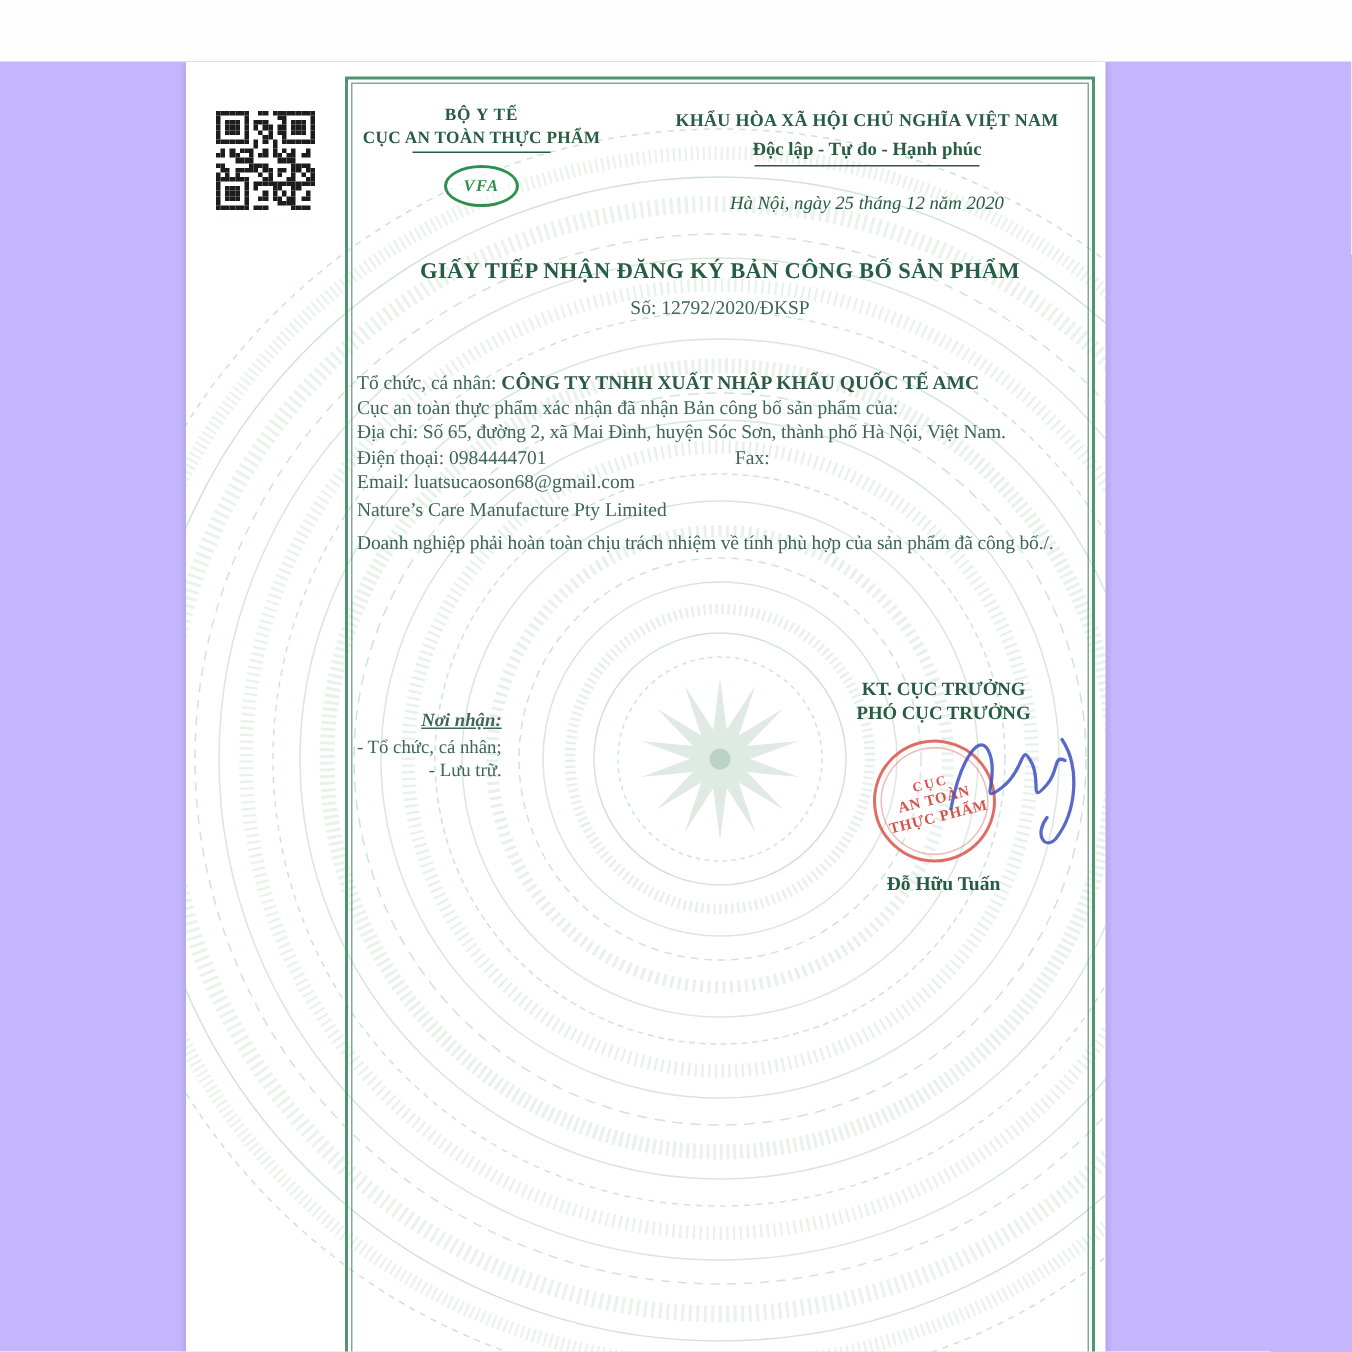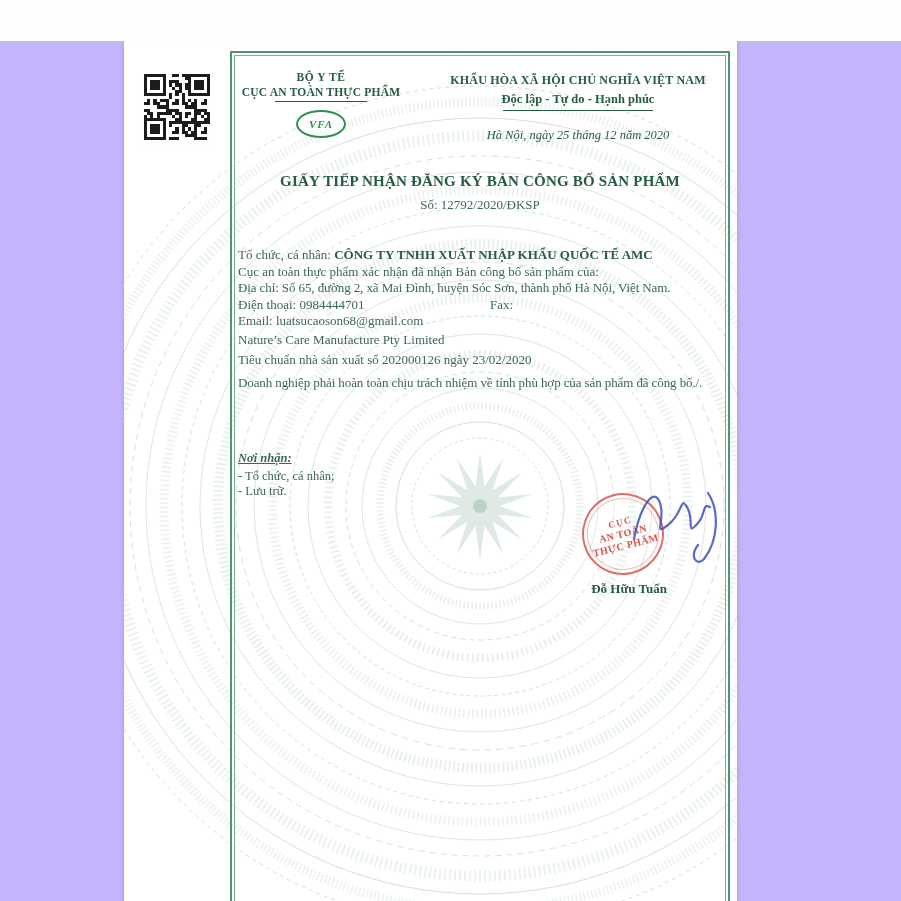--- a/index.html
+++ b/index.html
@@ -37,21 +37,21 @@
   .number{font-size:13px;margin-top:7px;color:var(--c-body);}
 
   .body-block{position:absolute;left:6px;top:194px;width:492px;font-size:13px;
               line-height:16.5px;color:var(--c-body);}
   .line{position:relative;display:block;}
   .nowrap{white-space:nowrap;letter-spacing:-0.1px;}
   .fax{position:absolute;left:252px;}
   .org-name{font-weight:bold;color:#2c5a45;}
   .mt2{margin-top:2px}.mt4{margin-top:4px}.mt6{margin-top:6px}
 
-  .f-left{position:absolute;left:6px;top:398px;font-size:12.5px;line-height:15.5px;color:var(--c-body);}
+  .f-left{position:absolute;left:6px;top:420px;font-size:12.5px;line-height:15.5px;color:var(--c-body);text-align:right;}
   .f-left .nh{font-weight:bold;font-style:italic;text-decoration:underline;margin-bottom:2px;}
   .f-right{position:absolute;left:302px;top:398px;width:190px;text-align:center;
            font-weight:bold;font-size:12.5px;line-height:16px;color:var(--c-head);}
   .signer-name{position:absolute;left:302px;top:528px;width:190px;text-align:center;
                font-weight:bold;font-size:13px;color:var(--c-head);}
 
   .stamp{position:absolute;left:350px;top:440px;width:82px;height:82px;
          border:2.5px solid rgba(217,83,75,.85);border-radius:50%;transform:rotate(-14deg);
          display:flex;flex-direction:column;align-items:center;justify-content:center;gap:1px;
          color:var(--c-red);z-index:2;background:rgba(255,255,255,.15);}
@@ -568,30 +568,33 @@
         <div class="number">Số: 12792/2020/ĐKSP</div>
       </div>
 
       <div class="body-block">
         <div class="line"><span>Tổ chức, cá nhân: </span><span class="org-name">CÔNG TY TNHH XUẤT NHẬP KHẨU QUỐC TẾ AMC</span></div>
         <div class="line">Cục an toàn thực phẩm xác nhận đã nhận Bản công bố sản phẩm của:</div>
         <div class="line nowrap">Địa chỉ: Số 65, đường 2, xã Mai Đình, huyện Sóc Sơn, thành phố Hà Nội, Việt Nam.</div>
         <div class="line"><span>Điện thoại: 0984444701</span><span class="fax">Fax:</span></div>
         <div class="line">Email: luatsucaoson68@gmail.com</div>
         <div class="line mt2">Nature’s Care Manufacture Pty Limited</div>
-        <div class="line mt4">Tiêu chuẩn nhà sản xuất số 202000126 ngày 23/02/2020</div>
         <div class="line mt6 nowrap">Doanh nghiệp phải hoàn toàn chịu trách nhiệm về tính phù hợp của sản phẩm đã công bố./.</div>
       </div>
 
       <div class="f-left">
         <div class="nh">Nơi nhận:</div>
         <div>- Tổ chức, cá nhân;</div>
         <div>- Lưu trữ.</div>
       </div>
 
+      <div class="f-right">
+        <div>KT. CỤC TRƯỞNG</div>
+        <div>PHÓ CỤC TRƯỞNG</div>
+      </div>
 
       <div class="stamp">
         <div class="stamp-ring"></div>
         <span class="s1">CỤC</span>
         <span class="s2">AN TOÀN</span>
         <span class="s3">THỰC PHẨM</span>
       </div>
 
       <svg class="sig" width="100" height="96" viewBox="0 0 100 96">
         <path d="M4,62 C10,30 24,8 30,26 C36,44 22,60 38,48 C54,36 50,16 58,32 C64,44 56,60 68,46 C76,37 72,26 80,30" fill="none" stroke="var(--c-blue)" stroke-width="2.2" stroke-linecap="round" opacity=".85"></path>

